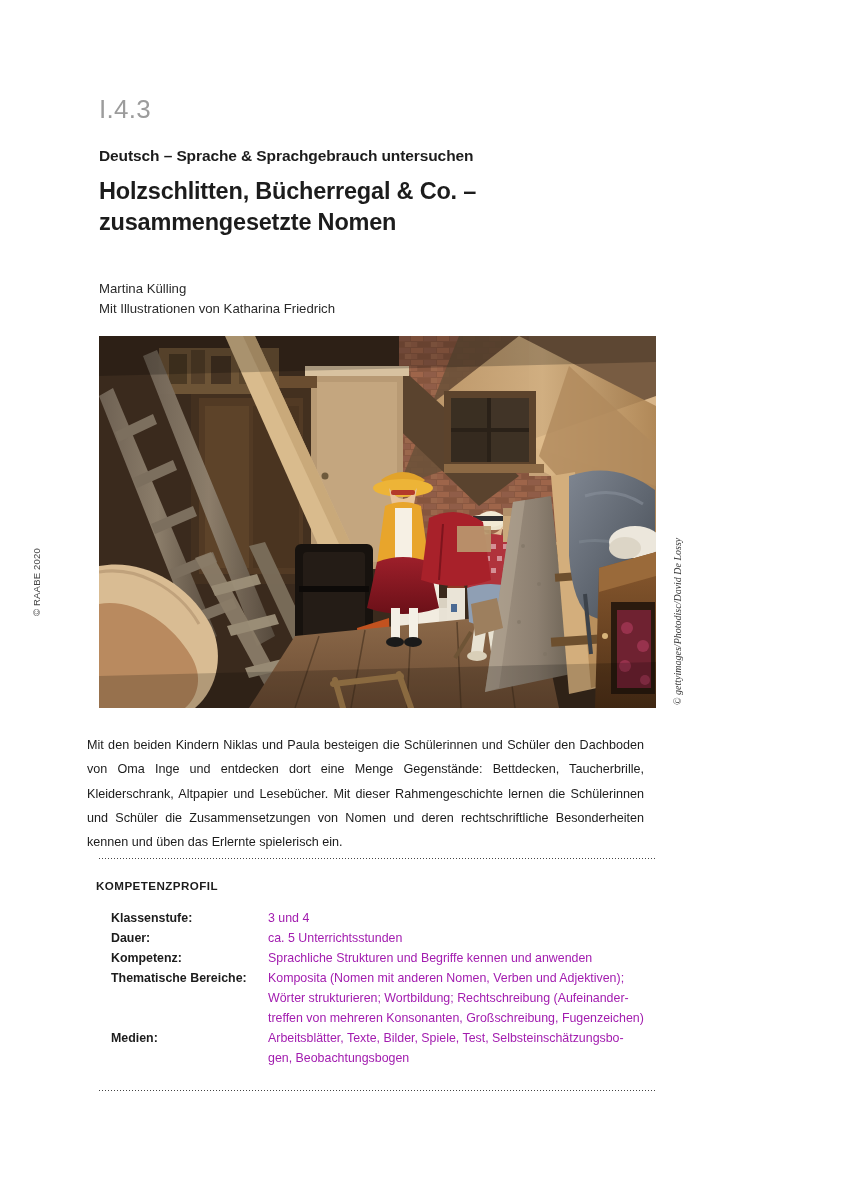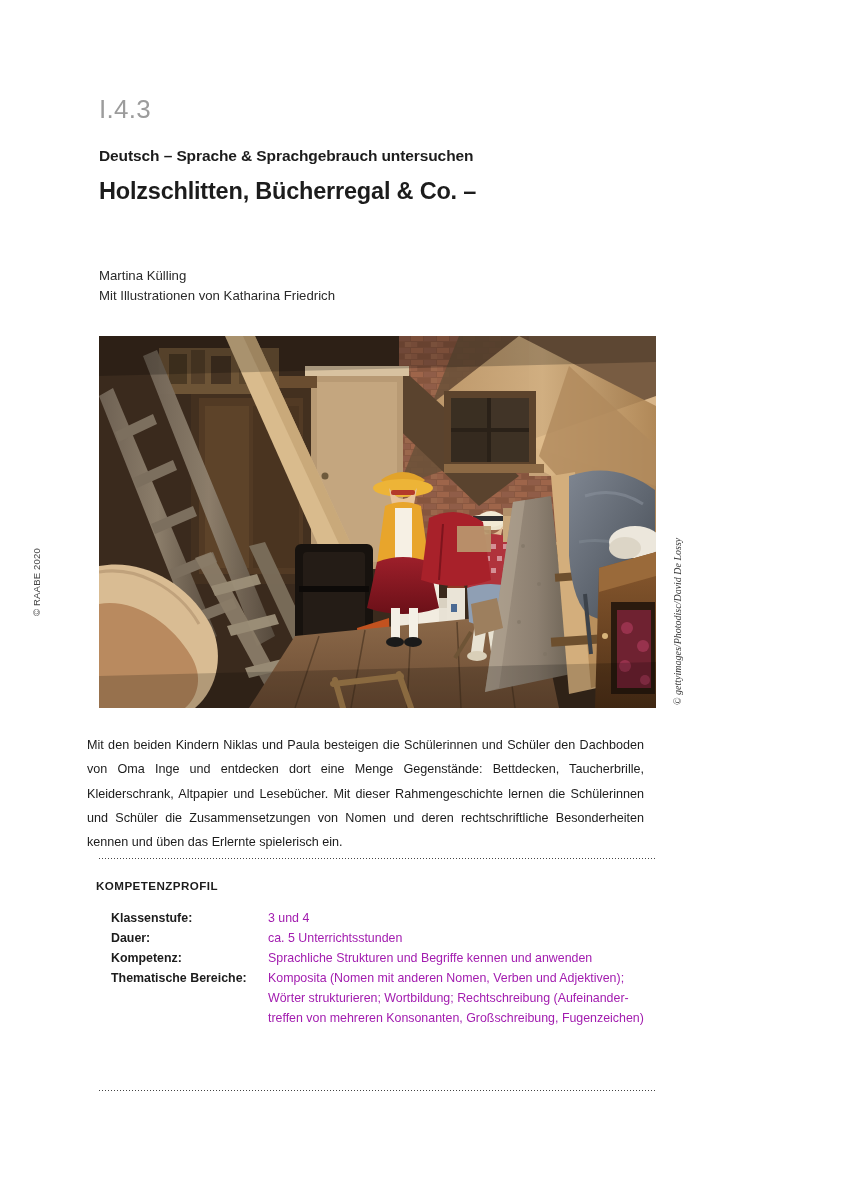--- a/index.html
+++ b/index.html
@@ -82,21 +82,21 @@
     font-size: 23.5px;
     font-weight: 700;
     line-height: 1.34;
     color: #1c1c1c;
     letter-spacing: -.2px;
   }
 
   .author-block {
     position: absolute;
     left: 99px;
-    top: 266px;
+    top: 279px;
     font-size: 13.2px;
     line-height: 1.55;
     color: #2a2a2a;
   }
   .author-block div { white-space: nowrap; }
 
   
   .photo {
     position: absolute;
     left: 99px;
@@ -169,20 +169,21 @@
 <div class="page">
 
   <div class="side-copyright">© RAABE 2020</div>
 
   <div class="chapter-code">I.4.3</div>
 
   <div class="subject-line">Deutsch – Sprache &amp; Sprachgebrauch untersuchen</div>
 
   <div class="main-title">
     <span>Holzschlitten, Bücherregal &amp; Co. –</span><br>
+    <span>zusammengesetzte Nomen</span>
   </div>
 
   <div class="author-block">
     <div>Martina Külling</div>
     <div>Mit Illustrationen von Katharina Friedrich</div>
   </div>
 
   <div class="photo">
     <svg viewBox="0 0 557 372" preserveAspectRatio="none">
       <defs>
@@ -468,18 +469,25 @@
         </td>
       </tr>
       <tr>
         <td class="kp-label">Thematische Bereiche:</td>
         <td class="kp-value">
           <div>Komposita (Nomen mit anderen Nomen, Verben und Adjektiven);</div>
           <div>Wörter strukturieren; Wortbildung; Rechtschreibung (Aufeinander-</div>
           <div>treffen von mehreren Konsonanten, Großschreibung, Fugenzeichen)</div>
         </td>
       </tr>
+      <tr>
+        <td class="kp-label">Medien:</td>
+        <td class="kp-value">
+          <div>Arbeitsblätter, Texte, Bilder, Spiele, Test, Selbsteinschätzungsbo-</div>
+          <div>gen, Beobachtungsbogen</div>
+        </td>
+      </tr>
     </tbody>
   </table>
 
   <div class="rule rule-bottom"></div>
 
 </div>
 
 </body></html>

